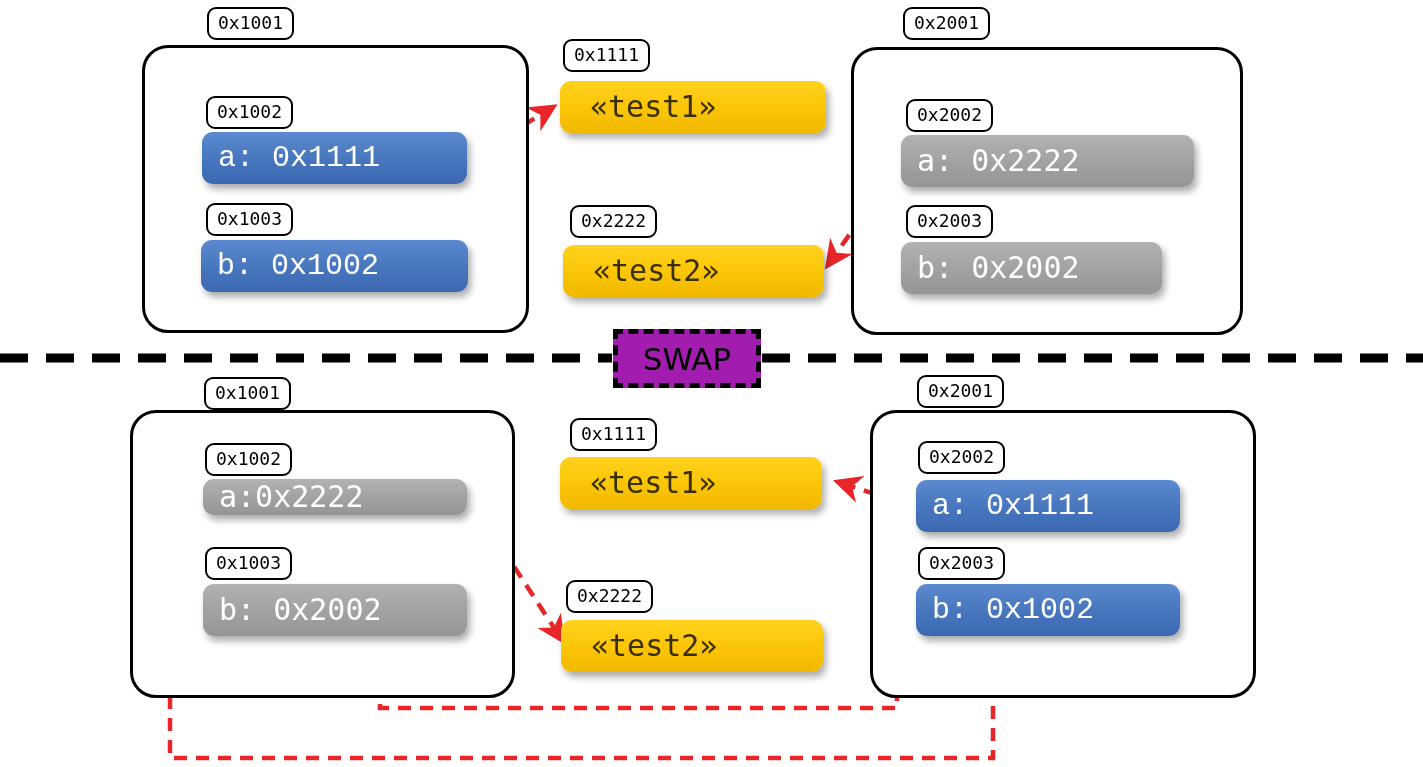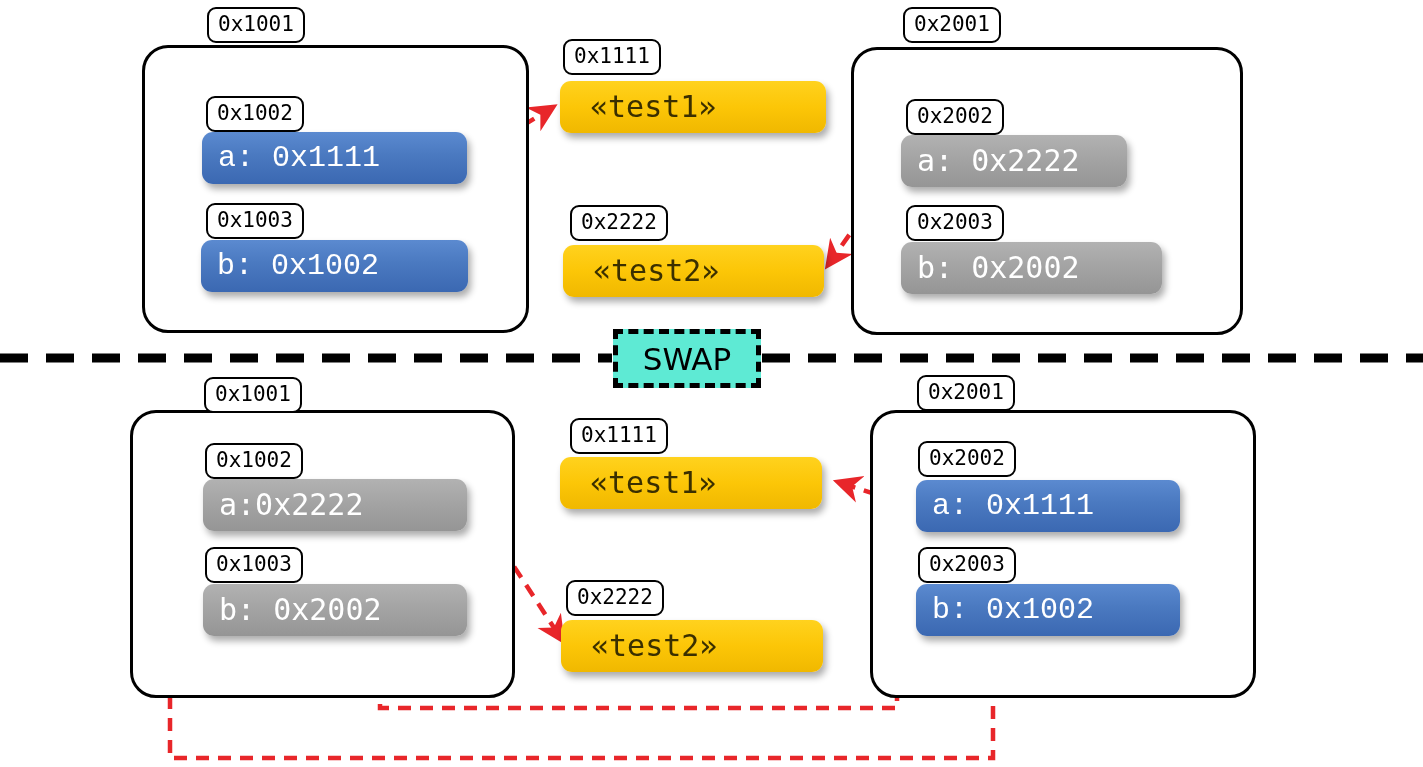--- a/index.html
+++ b/index.html
@@ -21,21 +21,21 @@
     box-sizing:border-box;
   }
 
   
   .addr-tag{
     position:absolute;
     border:2.5px solid #000;
     border-radius:9px;
     background:#ffffff;
     color:#000;
-    font-size:21px;
+    font-size:18px;
     line-height:1;
     padding:5px 9px 6px 9px;
     letter-spacing:0px;
     white-space:nowrap;
     box-sizing:border-box;
     z-index:6;
   }
 
   
   .chip{
@@ -62,21 +62,21 @@
   .chip.yellow{
     background:linear-gradient(180deg,#ffd21e 0%,#fcc607 50%,#f0b800 100%);
     color:#3a2f00;
     padding-left:30px;
   }
 
   
   #swap-badge{
     position:absolute;
     border:5px dashed #000;
-    background:#5eead4;
+    background:#a21caf;
     display:flex;
     align-items:center;
     justify-content:center;
     font-family:"DejaVu Sans", sans-serif;
     font-size:31px;
     color:#000;
     box-sizing:border-box;
     z-index:8;
   }
 </style>
@@ -142,32 +142,32 @@
   <div class="addr-tag" style="left:563px;top:39px;">0x1111</div>
   <div class="chip yellow" style="left:560px;top:81px;width:266px;height:52px;">«test1»</div>
 
   <div class="addr-tag" style="left:570px;top:205px;">0x2222</div>
   <div class="chip yellow" style="left:563px;top:245px;width:261px;height:52px;">«test2»</div>
 
   <div class="frame" style="left:851px;top:47px;width:392px;height:288px;"></div>
   <div class="addr-tag" style="left:903px;top:7px;">0x2001</div>
 
   <div class="addr-tag" style="left:906px;top:99px;">0x2002</div>
-  <div class="chip gray" style="left:901px;top:135px;width:226px;height:52px;">a: 0x2222</div>
+  <div class="chip gray" style="left:901px;top:135px;width:293px;height:52px;">a: 0x2222</div>
 
   <div class="addr-tag" style="left:906px;top:205px;">0x2003</div>
   <div class="chip gray" style="left:901px;top:242px;width:261px;height:52px;">b: 0x2002</div>
 
   <div id="swap-badge" style="left:613px;top:329px;width:148px;height:59px;">SWAP</div>
 
   <div class="frame" style="left:130px;top:410px;width:385px;height:288px;"></div>
   <div class="addr-tag" style="left:204px;top:377px;">0x1001</div>
 
   <div class="addr-tag" style="left:205px;top:443px;">0x1002</div>
-  <div class="chip gray" style="left:203px;top:479px;width:264px;height:52px;">a:0x2222</div>
+  <div class="chip gray" style="left:203px;top:479px;width:264px;height:36px;">a:0x2222</div>
 
   <div class="addr-tag" style="left:205px;top:547px;">0x1003</div>
   <div class="chip gray" style="left:203px;top:584px;width:264px;height:52px;">b: 0x2002</div>
 
   <div class="addr-tag" style="left:570px;top:418px;">0x1111</div>
   <div class="chip yellow" style="left:560px;top:457px;width:262px;height:52px;">«test1»</div>
 
   <div class="addr-tag" style="left:566px;top:580px;">0x2222</div>
   <div class="chip yellow" style="left:561px;top:620px;width:262px;height:52px;">«test2»</div>
 

